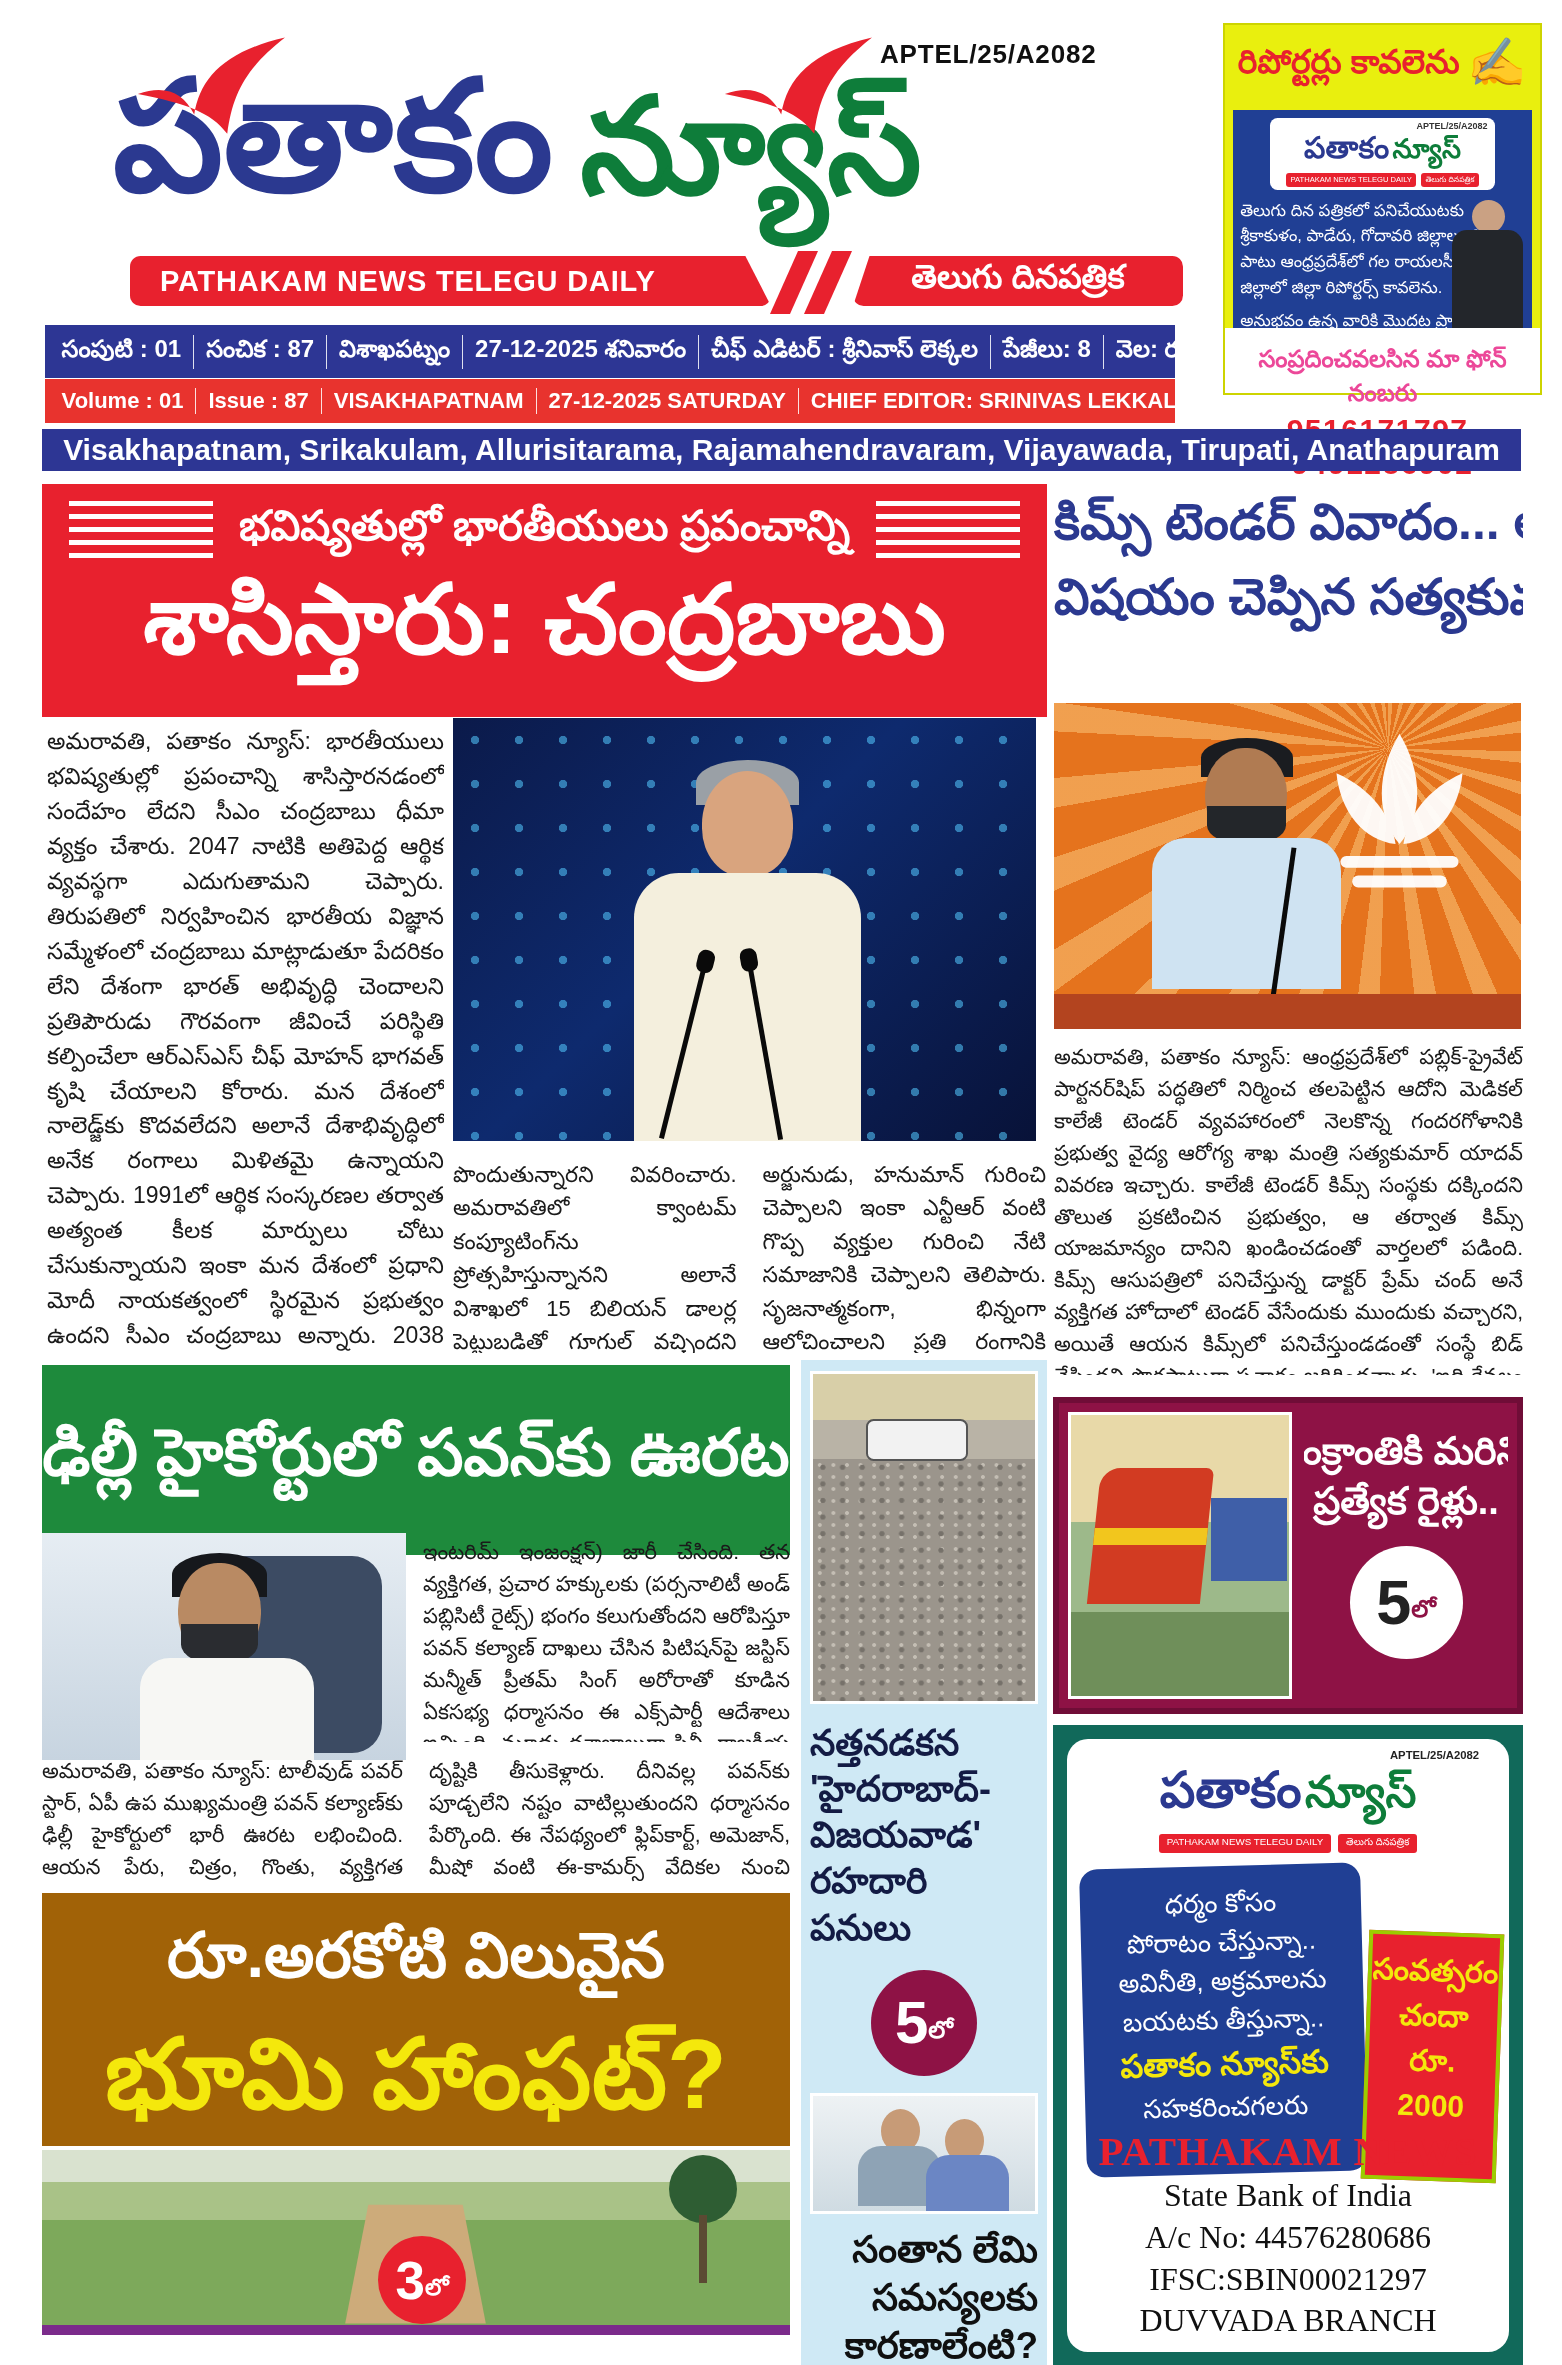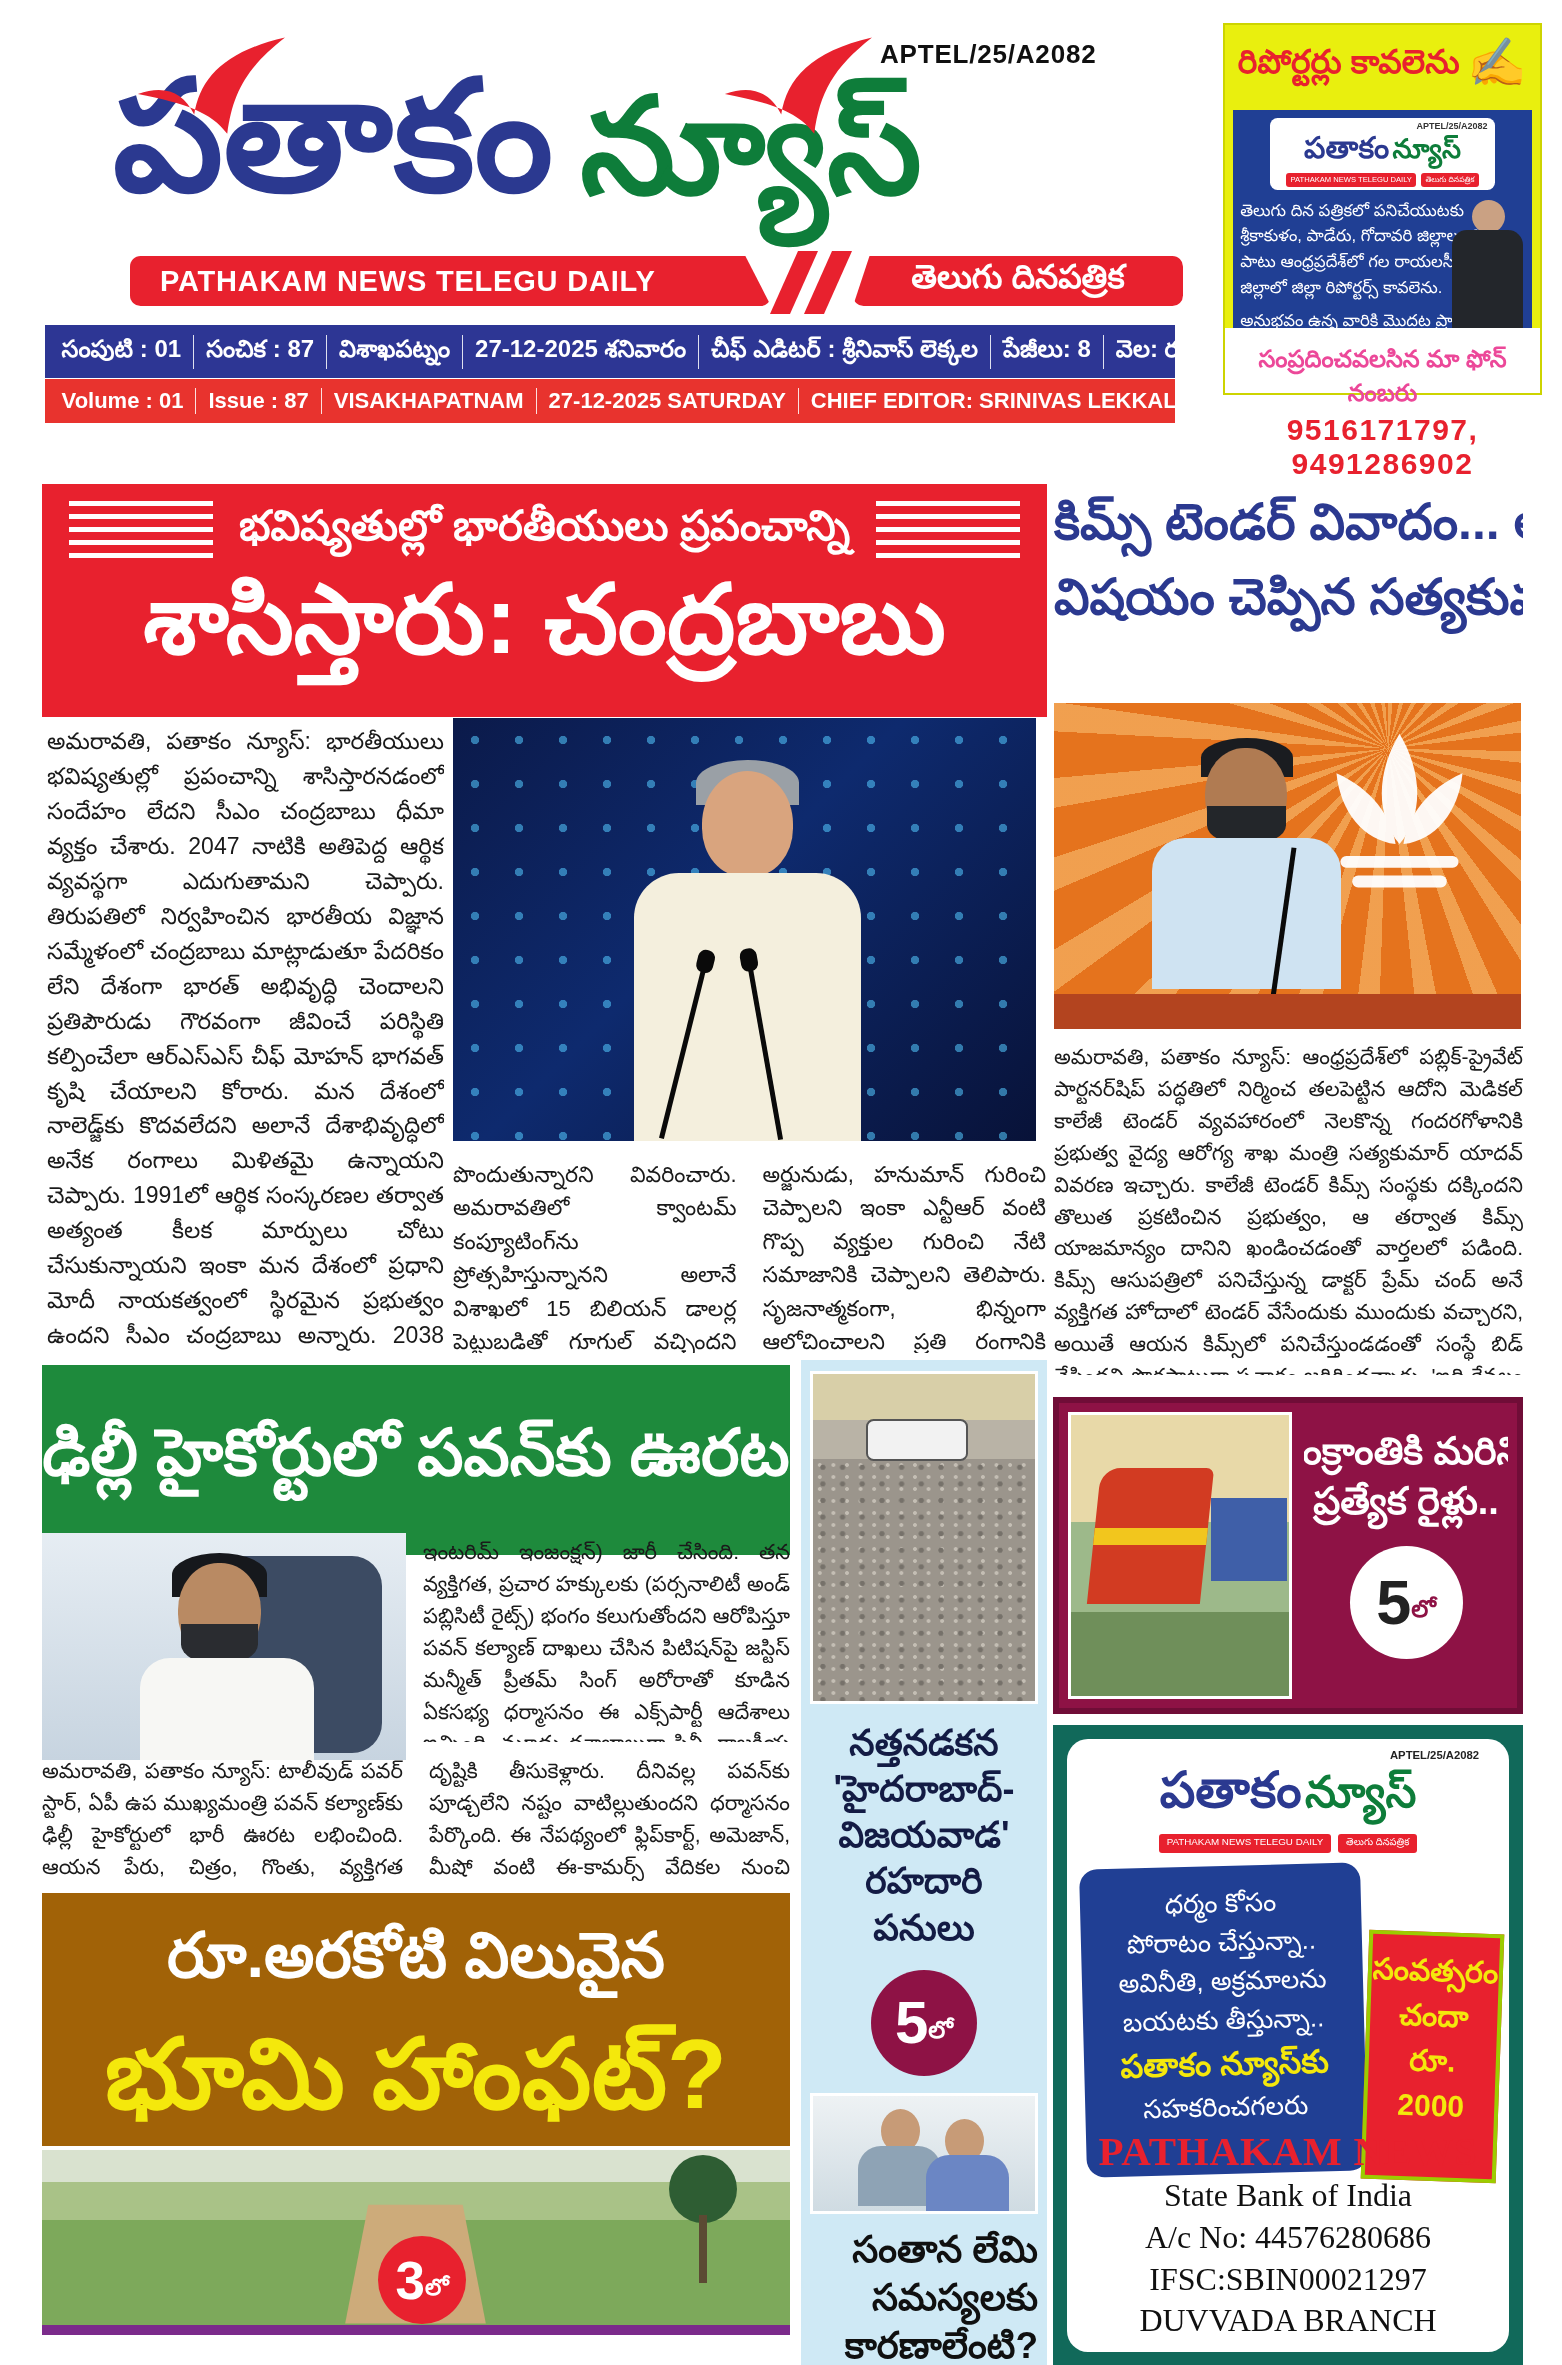--- a/index.html
+++ b/index.html
@@ -80,21 +80,21 @@
   .badge .n{line-height:1;}
   .badge .s{font-weight:bold;margin-top:19.7px;}
   .badge-3{left:378px;top:2236px;width:88px;height:88px;background:#e8212e;font-size:53px;}
   .badge-3 .s{font-size:23px;}
   
   .mid-col{left:801px;top:1360px;width:246px;height:1005px;background:#cfe9f5;padding:10.6px 9px;box-sizing:border-box;overflow:hidden;}
   .mid-photo{border:3px solid #fff;box-sizing:border-box;overflow:hidden;position:relative;}
   .road-photo{height:333px;background:linear-gradient(#d8cfa8 0 14%,#b9b3a6 14% 26%,#9b958c 26% 100%);}
   .road-tex{position:absolute;left:0;right:0;top:26%;bottom:0;background-image:radial-gradient(circle,#6d6962 2.3px,transparent 3px),radial-gradient(circle,#cfc9bf 1.5px,transparent 2.3px);background-size:19.7px 16.6px,13.6px 12px;opacity:.8;}
   .road-car{position:absolute;left:53px;top:45px;width:98px;height:38px;background:#f2f2f2;border-radius:7.6px;border:2.3px solid #555;}
-  .mid-title{margin-top:16.6px;text-align:center;color:#131b44;font-weight:bold;font-size:36px;line-height:1.28;}
+  .mid-title{margin-top:16.6px;color:#131b44;font-weight:bold;font-size:36px;line-height:1.28;}
   .badge-road{margin:19.7px auto 0;width:106px;height:106px;background:#8e1245;font-size:60px;}
   .badge-road .s{font-size:24px;}
   .couple-photo{margin-top:16.6px;height:121px;background:linear-gradient(#eef2f4,#cfdbe2);}
   .cp-head{position:absolute;width:39px;height:44px;border-radius:50%;background:#c79b77;}
   .cp-body{position:absolute;width:83px;height:60px;border-radius:23px 23px 0 0;}
   .mid-title2{margin-top:12px;text-align:right;color:#101010;font-weight:bold;font-size:37px;line-height:1.3;}
   .badge-6{margin:16.6px auto 0;width:106px;height:106px;background:#d5379b;font-size:60px;}
   .badge-6 .s{font-size:24px;}
   
   .kims-head{left:1054px;top:485px;width:469px;height:213px;color:#2b3990;font-weight:bold;font-size:50px;line-height:1.5;text-align:center;white-space:nowrap;overflow:hidden;}
@@ -198,20 +198,21 @@
     <span>వెల: రూ.5/-</span>
   </div>
   <div class="abs bar bar-en">
     <span>Volume : 01</span>
     <span>Issue : 87</span>
     <span>VISAKHAPATNAM</span>
     <span>27-12-2025 SATURDAY</span>
     <span>CHIEF EDITOR: SRINIVAS LEKKALA</span>
 
   </div>
+  <div class="abs bar-cities">Visakhapatnam, Srikakulam, Allurisitarama, Rajamahendravaram, Vijayawada, Tirupati, Anathapuram</div>
 
   <div class="abs lead-box">
     <div class="lead-kicker">
       <span class="stripes"></span>
       <span class="kicker-text">భవిష్యతుల్లో భారతీయులు ప్రపంచాన్ని</span>
       <span class="stripes"></span>
     </div>
     <div class="lead-headline">శాసిస్తారు: చంద్రబాబు</div>
   </div>
   <div class="abs body-text lead-left">అమరావతి, పతాకం న్యూస్: భారతీయులు భవిష్యతుల్లో ప్రపంచాన్ని శాసిస్తారనడంలో సందేహం లేదని సీఎం చంద్రబాబు ధీమా వ్యక్తం చేశారు. 2047 నాటికి అతిపెద్ద ఆర్థిక వ్యవస్థగా ఎదుగుతామని చెప్పారు. తిరుపతిలో నిర్వహించిన భారతీయ విజ్ఞాన సమ్మేళంలో చంద్రబాబు మాట్లాడుతూ పేదరికం లేని దేశంగా భారత్ అభివృద్ధి చెందాలని ప్రతిపౌరుడు గౌరవంగా జీవించే పరిస్థితి కల్పించేలా ఆర్‌ఎస్‌ఎస్ చీఫ్ మోహన్ భాగవత్ కృషి చేయాలని కోరారు. మన దేశంలో నాలెడ్జ్‌కు కొదవలేదని అలానే దేశాభివృద్ధిలో అనేక రంగాలు మిళితమై ఉన్నాయని చెప్పారు. 1991లో ఆర్థిక సంస్కరణల తర్వాత అత్యంత కీలక మార్పులు చోటు చేసుకున్నాయని ఇంకా మన దేశంలో ప్రధాని మోదీ నాయకత్వంలో స్థిరమైన ప్రభుత్వం ఉందని సీఎం చంద్రబాబు అన్నారు. 2038 నాటికి మూడో అతిపెద్ద ఆర్థిక వ్యవస్థగా భారత్ అవతరించనుందని 2047 నాటికి ప్రపంచ శక్తిగా ఆవిర్భవిస్తుందని తెలిపారు. మన దేశం పేరు మార్మోగిపోతుందని, ఇప్పటికే ప్రపంచంలో ఎక్కడికి వెళ్లినా తెలుగువారి విద్యుత్ వేతనాలు పొందుతున్నారని వివరించారు.</div>

